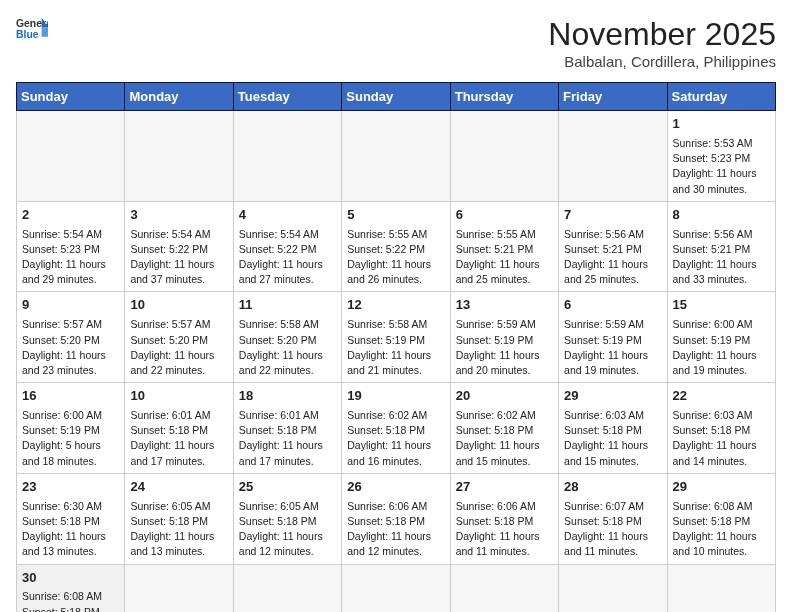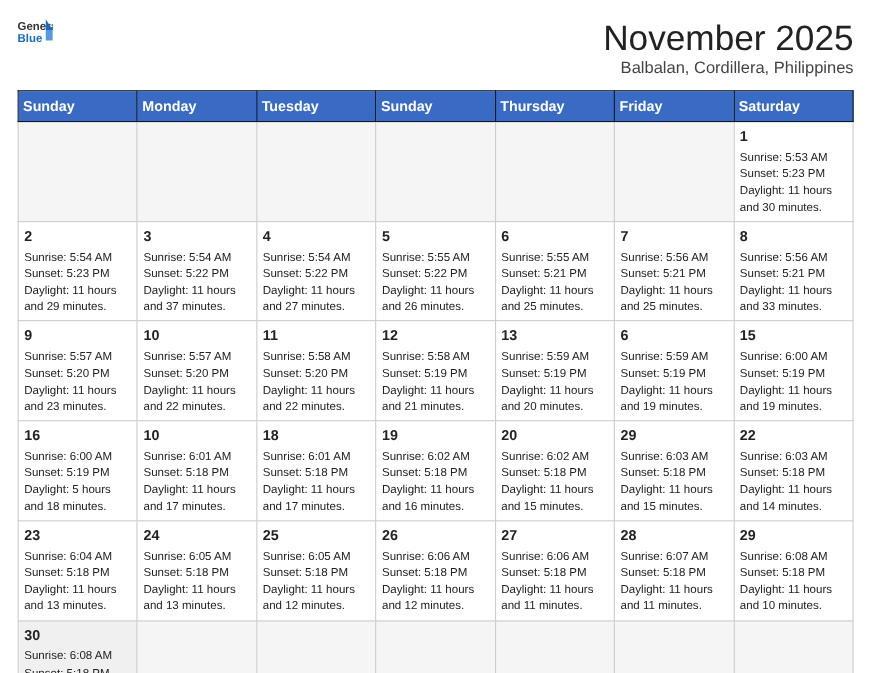--- a/index.html
+++ b/index.html
@@ -295,21 +295,21 @@
             <div>Sunrise: 6:03 AM</div>
             <div>Sunset: 5:18 PM</div>
             <div>Daylight: 11 hours and 14 minutes.</div>
           </div>
         </td>
       </tr>
       <tr>
         <td>
           <div class="cell-content">
             <span class="day-number">23</span>
-            <div>Sunrise: 6:04 AM</div>
+            <div>Sunrise: 6:30 AM</div>
             <div>Sunset: 5:18 PM</div>
             <div>Daylight: 11 hours and 13 minutes.</div>
           </div>
         </td>
         <td>
           <div class="cell-content">
             <span class="day-number">24</span>
             <div>Sunrise: 6:05 AM</div>
             <div>Sunset: 5:18 PM</div>
             <div>Daylight: 11 hours and 13 minutes.</div>

